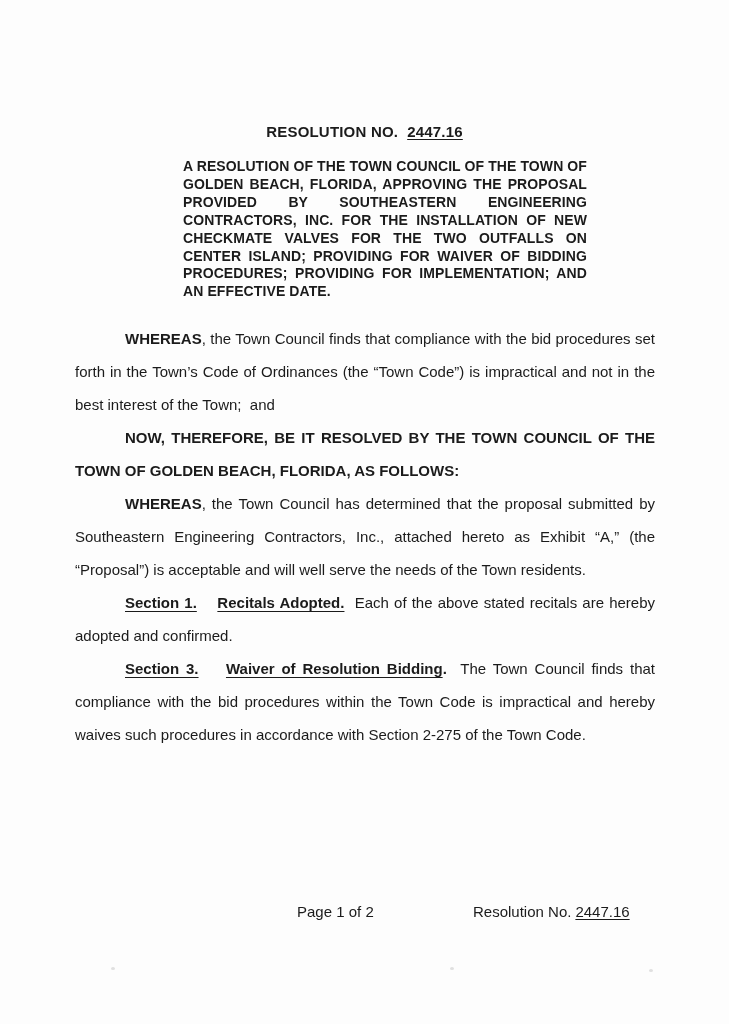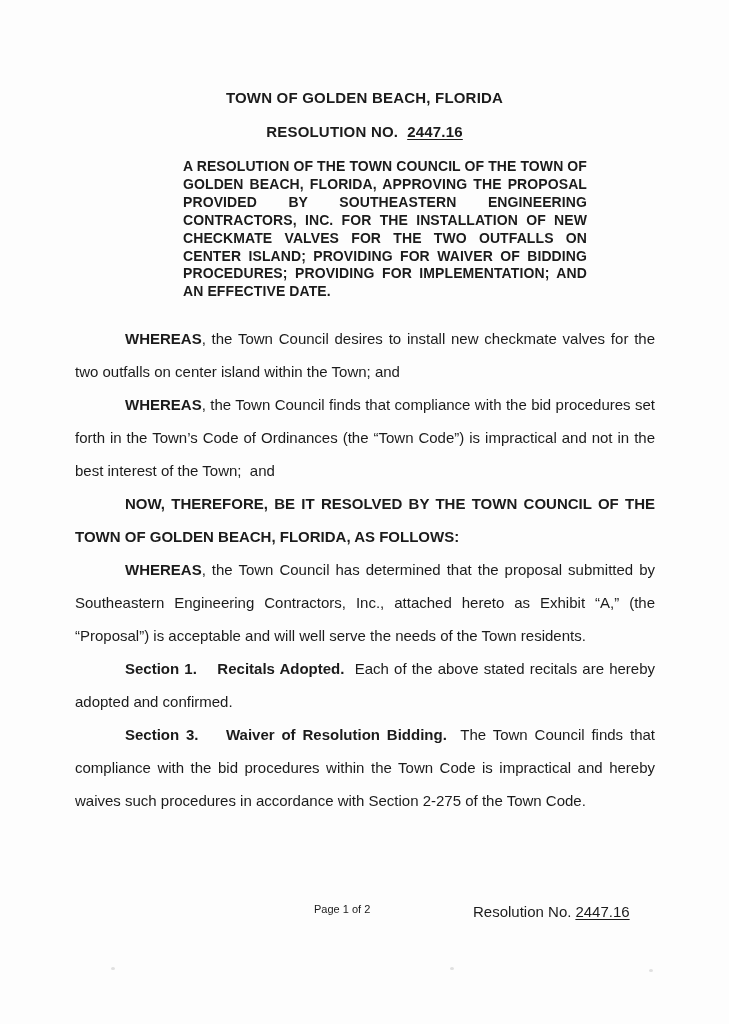--- a/index.html
+++ b/index.html
@@ -61,26 +61,26 @@
     width: 580px;
     font-size: 15px;
     line-height: 33px;
     text-align: justify;
   }
   .body-text p {
     margin: 0;
     text-indent: 50px;
   }
   .b { font-weight: bold; }
-  .u { text-underline-offset: 3px; }
+  .u { text-decoration: underline; text-underline-offset: 3px; }
   .footer-page {
     position: absolute;
     top: 903px;
-    left: 314px;
-    font-size: 11px;
+    left: 297px;
+    font-size: 15px;
   }
   .footer-res {
     position: absolute;
     top: 903px;
     left: 473px;
     font-size: 15px;
   }
   .footer-res .res-number {
     text-decoration: underline;
     text-underline-offset: 2px;
@@ -95,30 +95,28 @@
   }
   .speck-1 { left: 111px; top: 967px; }
   .speck-2 { left: 450px; top: 967px; }
   .speck-3 { left: 649px; top: 969px; }
 </style>
 </head>
 <body>
 
 <div class="page">
 
-  <div class="header-town">TOWN OF GOLDEN BEACH, FLORIDA</div>
 
   <div class="header-res">
     <span>RESOLUTION NO.</span><span class="res-number">2447.16</span>
   </div>
 
   <div class="title-block">A RESOLUTION OF THE TOWN COUNCIL OF THE TOWN OF GOLDEN BEACH, FLORIDA, APPROVING THE PROPOSAL PROVIDED BY SOUTHEASTERN ENGINEERING CONTRACTORS, INC. FOR THE INSTALLATION OF NEW CHECKMATE VALVES FOR THE TWO OUTFALLS ON CENTER ISLAND; PROVIDING FOR WAIVER OF BIDDING PROCEDURES; PROVIDING FOR IMPLEMENTATION; AND AN EFFECTIVE DATE.</div>
 
   <div class="body-text">
-      <p><span class="b">WHEREAS</span><span>, the Town Council desires to install new checkmate valves for the two outfalls on center island within the Town; and</span></p>
       <p><span class="b">WHEREAS</span><span>, the Town Council finds that compliance with the bid procedures set forth in the Town’s Code of Ordinances (the “Town Code”) is impractical and not in the best interest of the Town;&nbsp; and</span></p>
       <p><span class="b">NOW, THEREFORE, BE IT RESOLVED BY THE TOWN COUNCIL OF THE TOWN OF GOLDEN BEACH, FLORIDA, AS FOLLOWS:</span></p>
       <p><span class="b">WHEREAS</span><span>, the Town Council has determined that the proposal submitted by Southeastern Engineering Contractors, Inc., attached hereto as Exhibit “A,” (the “Proposal”) is acceptable and will well serve the needs of the Town residents.</span></p>
       <p><span class="b u">Section 1.</span><span>&nbsp;&nbsp;&nbsp; </span><span class="b u">Recitals Adopted.</span><span>&nbsp; Each of the above stated recitals are hereby adopted and confirmed.</span></p>
       <p><span class="b u">Section 3.</span><span>&nbsp;&nbsp;&nbsp; </span><span class="b u">Waiver of Resolution Bidding</span><span class="b">.</span><span>&nbsp; The Town Council finds that compliance with the bid procedures within the Town Code is impractical and hereby waives such procedures in accordance with Section 2-275 of the Town Code.</span></p>
     </div>
 
   <div class="footer-page">Page 1 of 2</div>
 
   <div class="footer-res">

